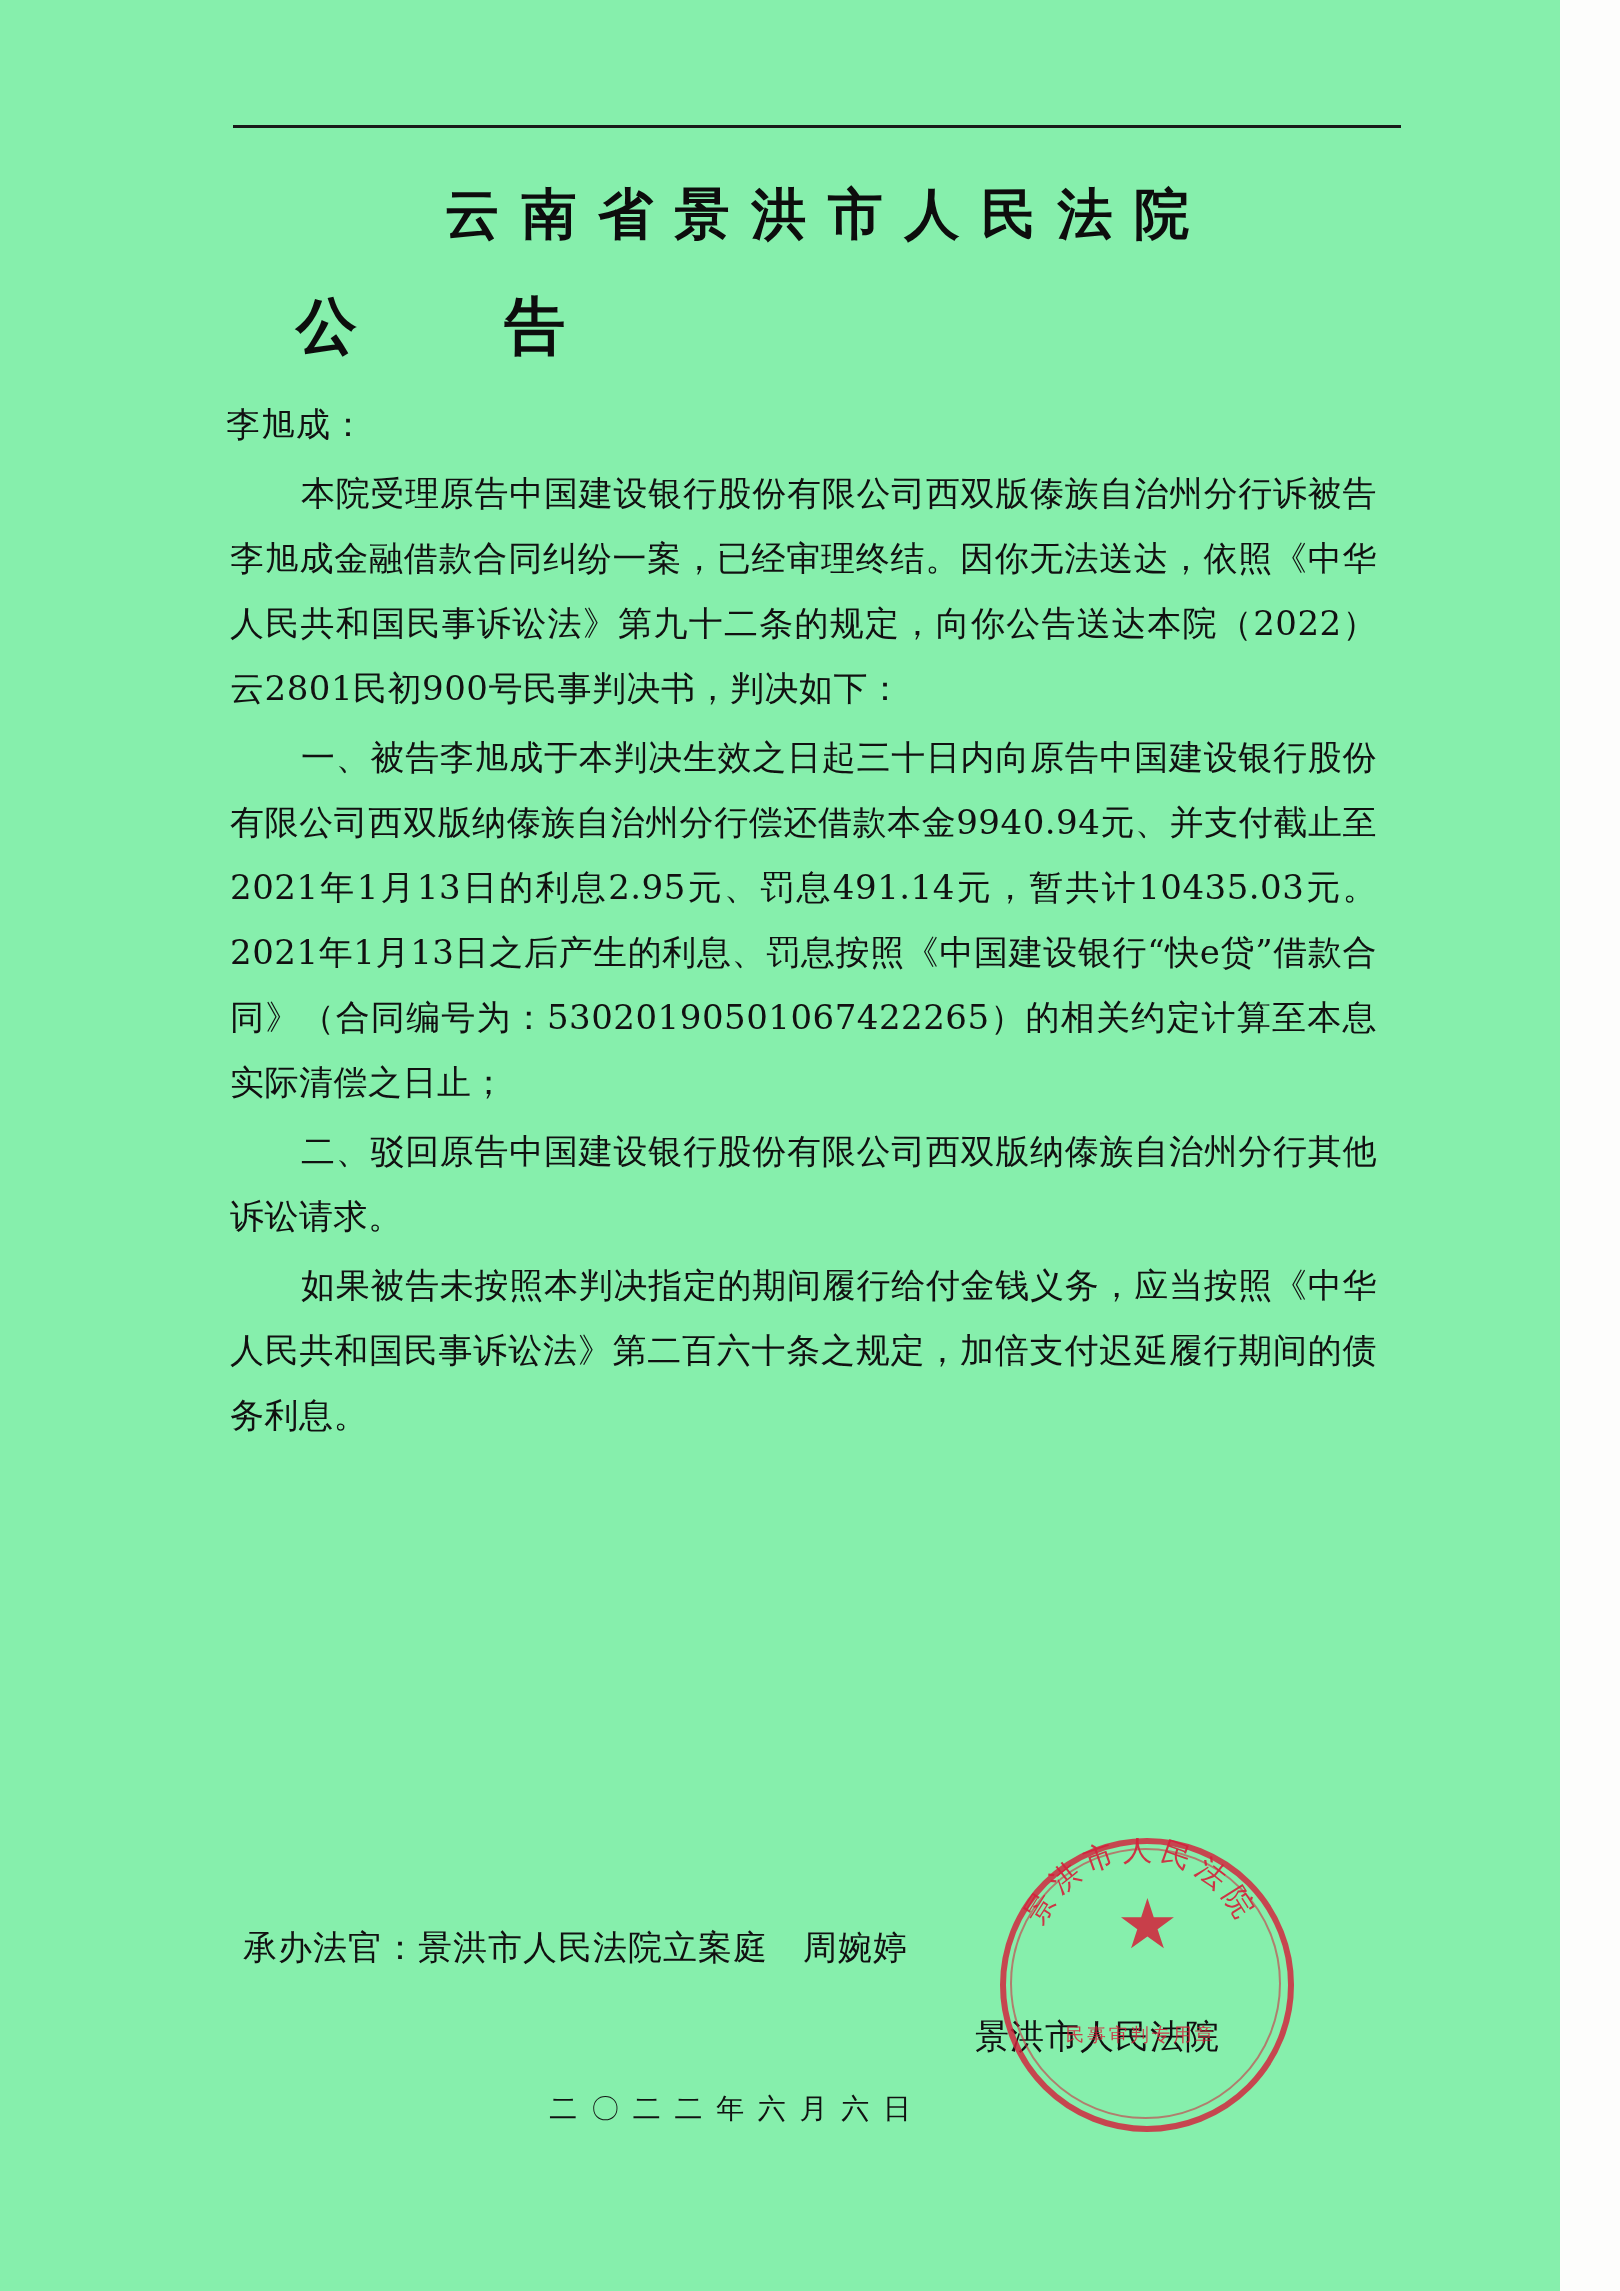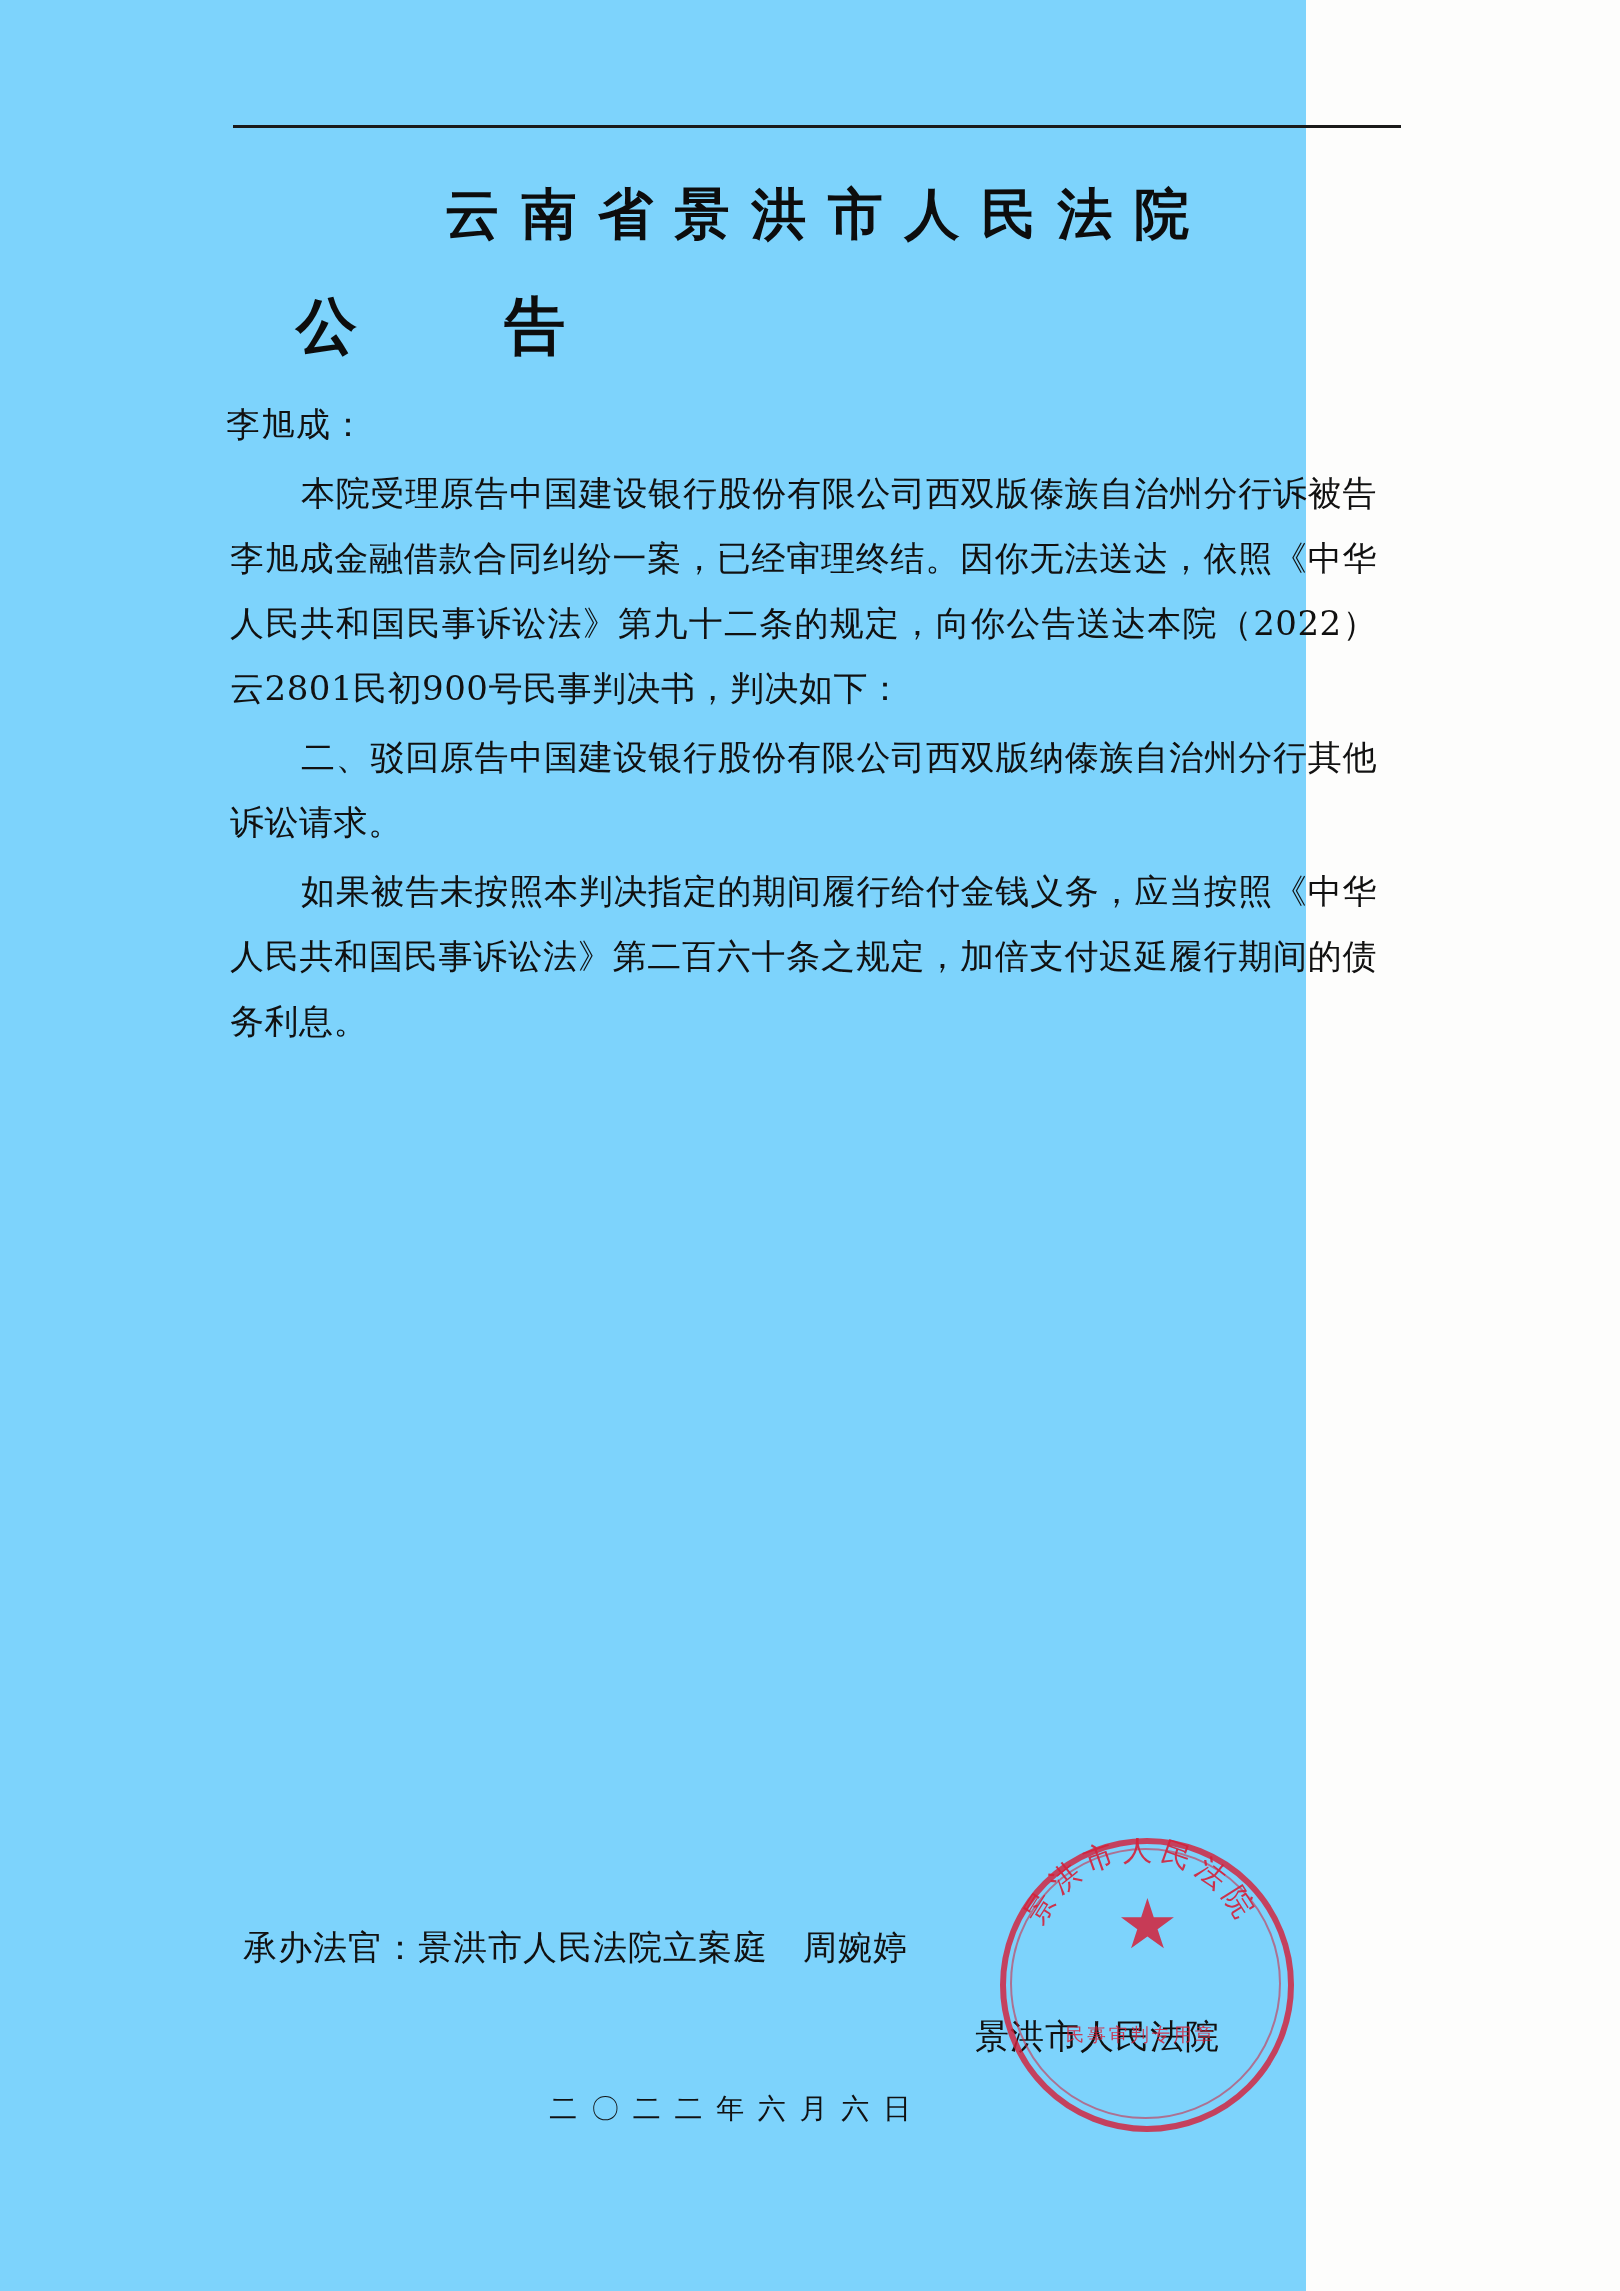--- a/index.html
+++ b/index.html
@@ -16,23 +16,23 @@
     width: 1620px;
     height: 2292px;
     margin: 0 auto;
     background: #fdfdfc;
     overflow: hidden;
   }
   .sheet {
     position: absolute;
     left: 0;
     top: 0;
-    width: 1306px;
+    width: 1560px;
     height: 2292px;
-    background: #7dd3fc;
+    background: #86efac;
   }
   .top-rule {
     position: absolute;
     left: 233px;
     top: 125px;
     width: 1168px;
     height: 2.9px;
     background: #1a1a1a;
   }
   .court-title {
@@ -194,20 +194,21 @@
 
     <div class="court-title">云南省景洪市人民法院</div>
 
     <div class="doc-type">公 告</div>
 
     <div class="body-area">
       <div class="addressee">李旭成：</div>
 
       <p class="para">本院受理原告中国建设银行股份有限公司西双版傣族自治州分行诉被告李旭成金融借款合同纠纷一案，已经审理终结。因你无法送达，依照《中华人民共和国民事诉讼法》第九十二条的规定，向你公告送达本院（2022）云2801民初900号民事判决书，判决如下：</p>
 
+      <p class="para">一、被告李旭成于本判决生效之日起三十日内向原告中国建设银行股份有限公司西双版纳傣族自治州分行偿还借款本金9940.94元、并支付截止至2021年1月13日的利息2.95元、罚息491.14元，暂共计10435.03元。2021年1月13日之后产生的利息、罚息按照《中国建设银行“快e贷”借款合同》（合同编号为：53020190501067422265）的相关约定计算至本息实际清偿之日止；</p>
 
       <p class="para">二、驳回原告中国建设银行股份有限公司西双版纳傣族自治州分行其他诉讼请求。</p>
 
       <p class="para">如果被告未按照本判决指定的期间履行给付金钱义务，应当按照《中华人民共和国民事诉讼法》第二百六十条之规定，加倍支付迟延履行期间的债务利息。</p>
 
 
     </div>
 
     <div class="signature-block">
       <div class="sig-line-1">承办法官：景洪市人民法院立案庭　周婉婷</div>

